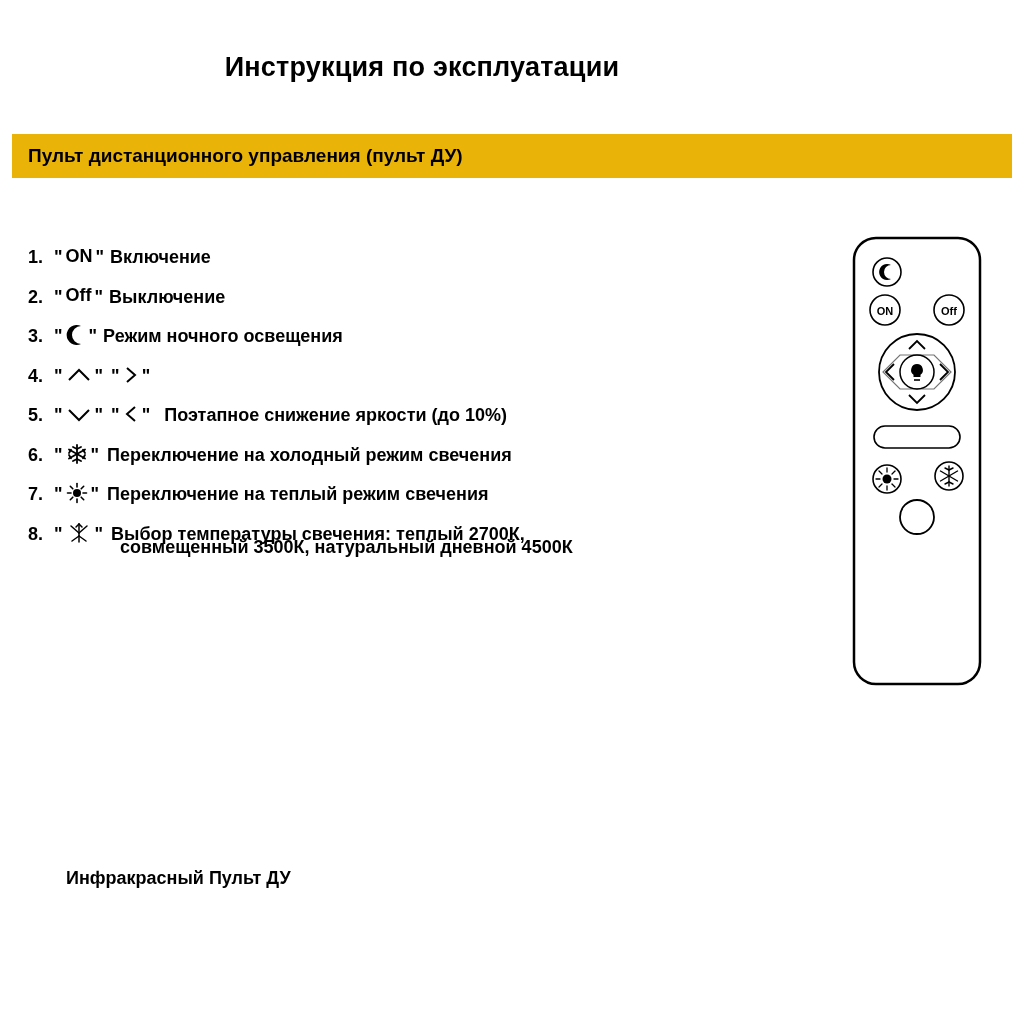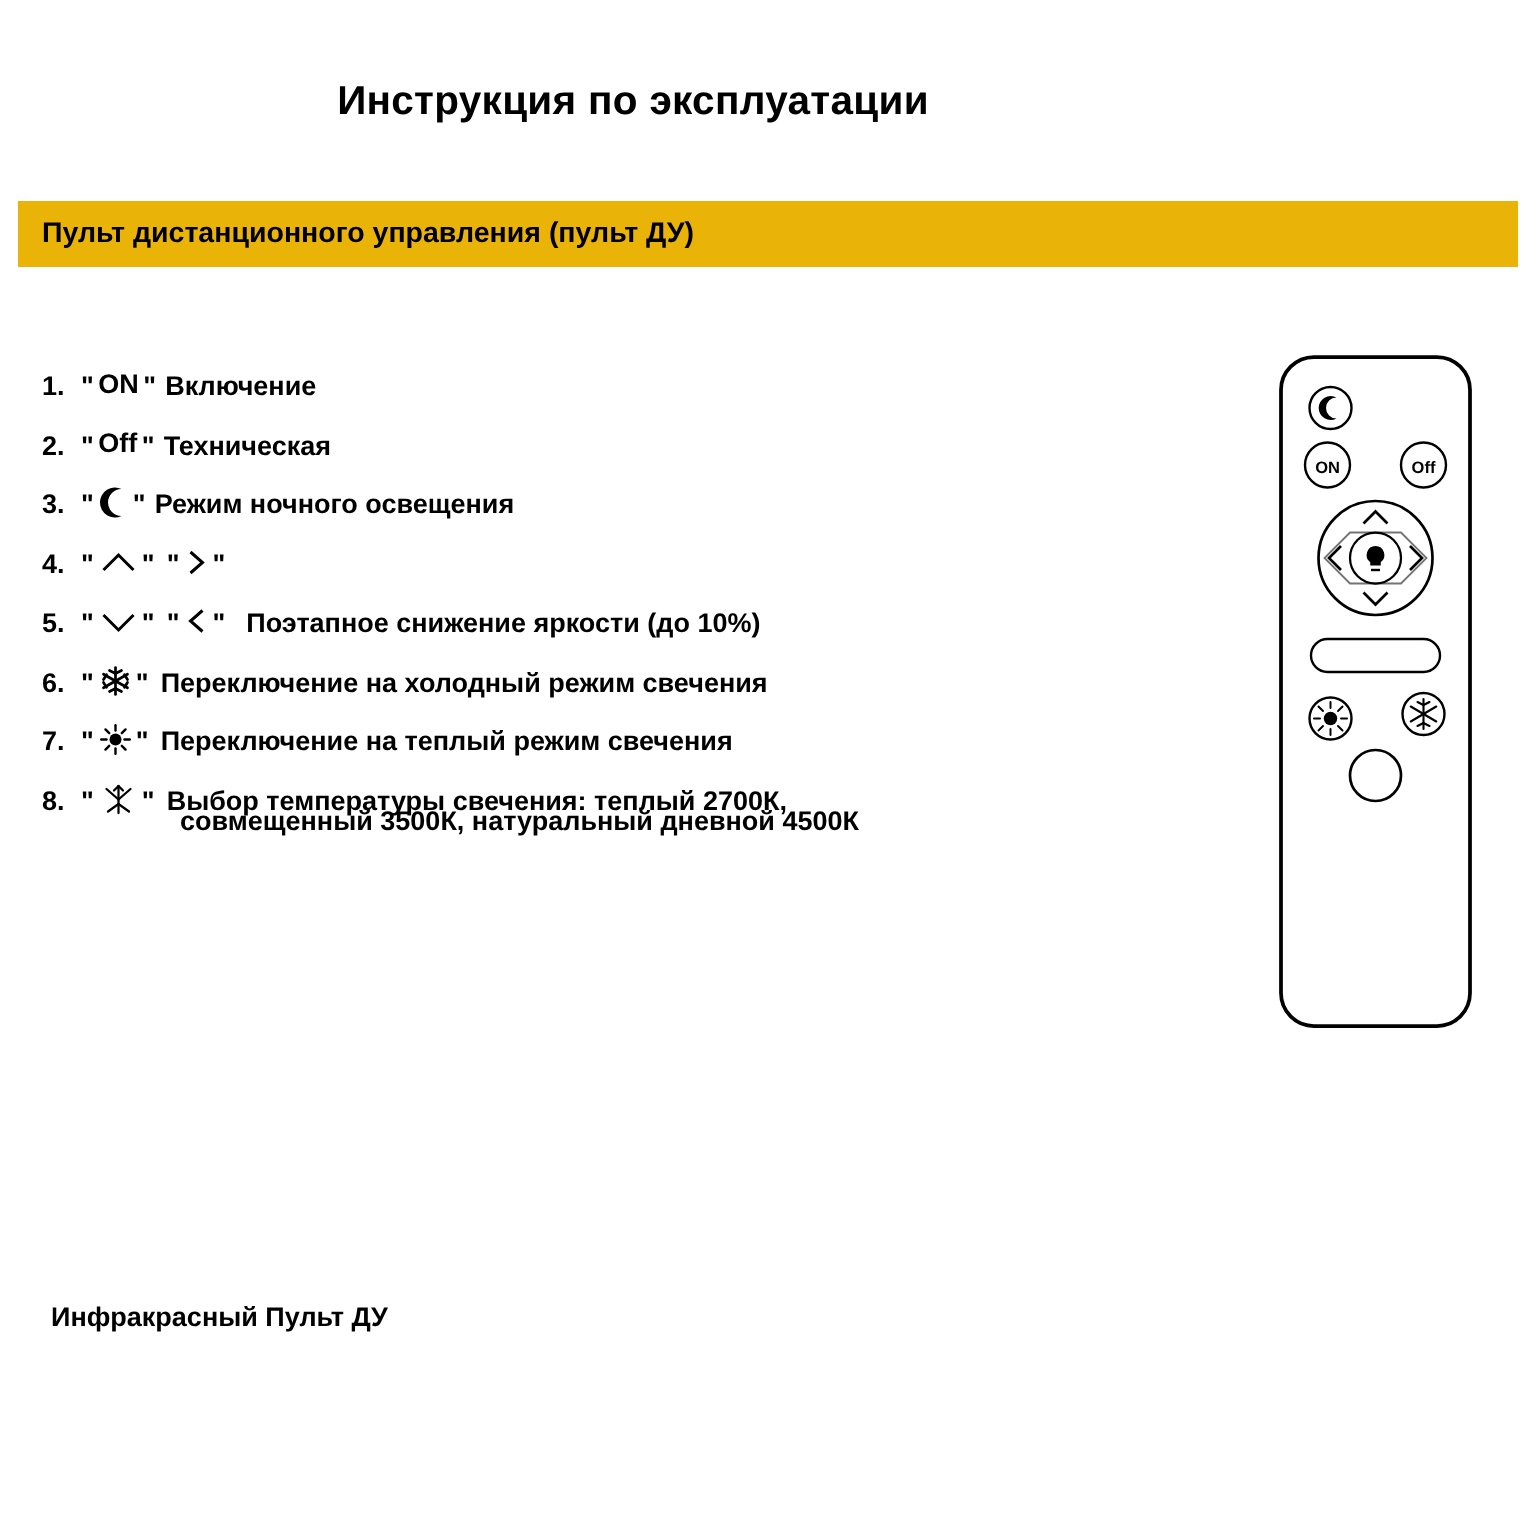--- a/index.html
+++ b/index.html
@@ -97,20 +97,21 @@
   .tech {
     position: absolute;
     left: 34px;
     top: 868px;
     width: 960px;
   }
   .tech-line {
     font-size: 18px;
     font-weight: bold;
     margin-bottom: 18px;
+    margin-left: 32px;
   }
 </style>
 </head>
 <body>
 
 <div class="page">
 
   <div class="doc-title">Инструкция по эксплуатации</div>
 
   <div class="section-bar" id="bar-remote">
@@ -128,21 +129,21 @@
         <span class="txt" style="margin-left:6px">Включение</span>
       </div>
     </div>
 
     <div class="list-item">
       <div class="list-num">2.</div>
       <div class="list-body">
         <span class="q">"</span>
         <span class="gly">Off</span>
         <span class="q">"</span>
-        <span class="txt" style="margin-left:6px">Техническая</span>
+        <span class="txt" style="margin-left:6px">Выключение</span>
       </div>
     </div>
 
     <div class="list-item">
       <div class="list-num">3.</div>
       <div class="list-body">
         <span class="q">"</span>
         <span class="gly">
           <svg width="20" height="22" viewBox="0 0 20 22">
             <path d="M15 2 A10 10 0 1 0 15 20 A8.4 8.4 0 0 1 15 2 Z" fill="#000"></path>

